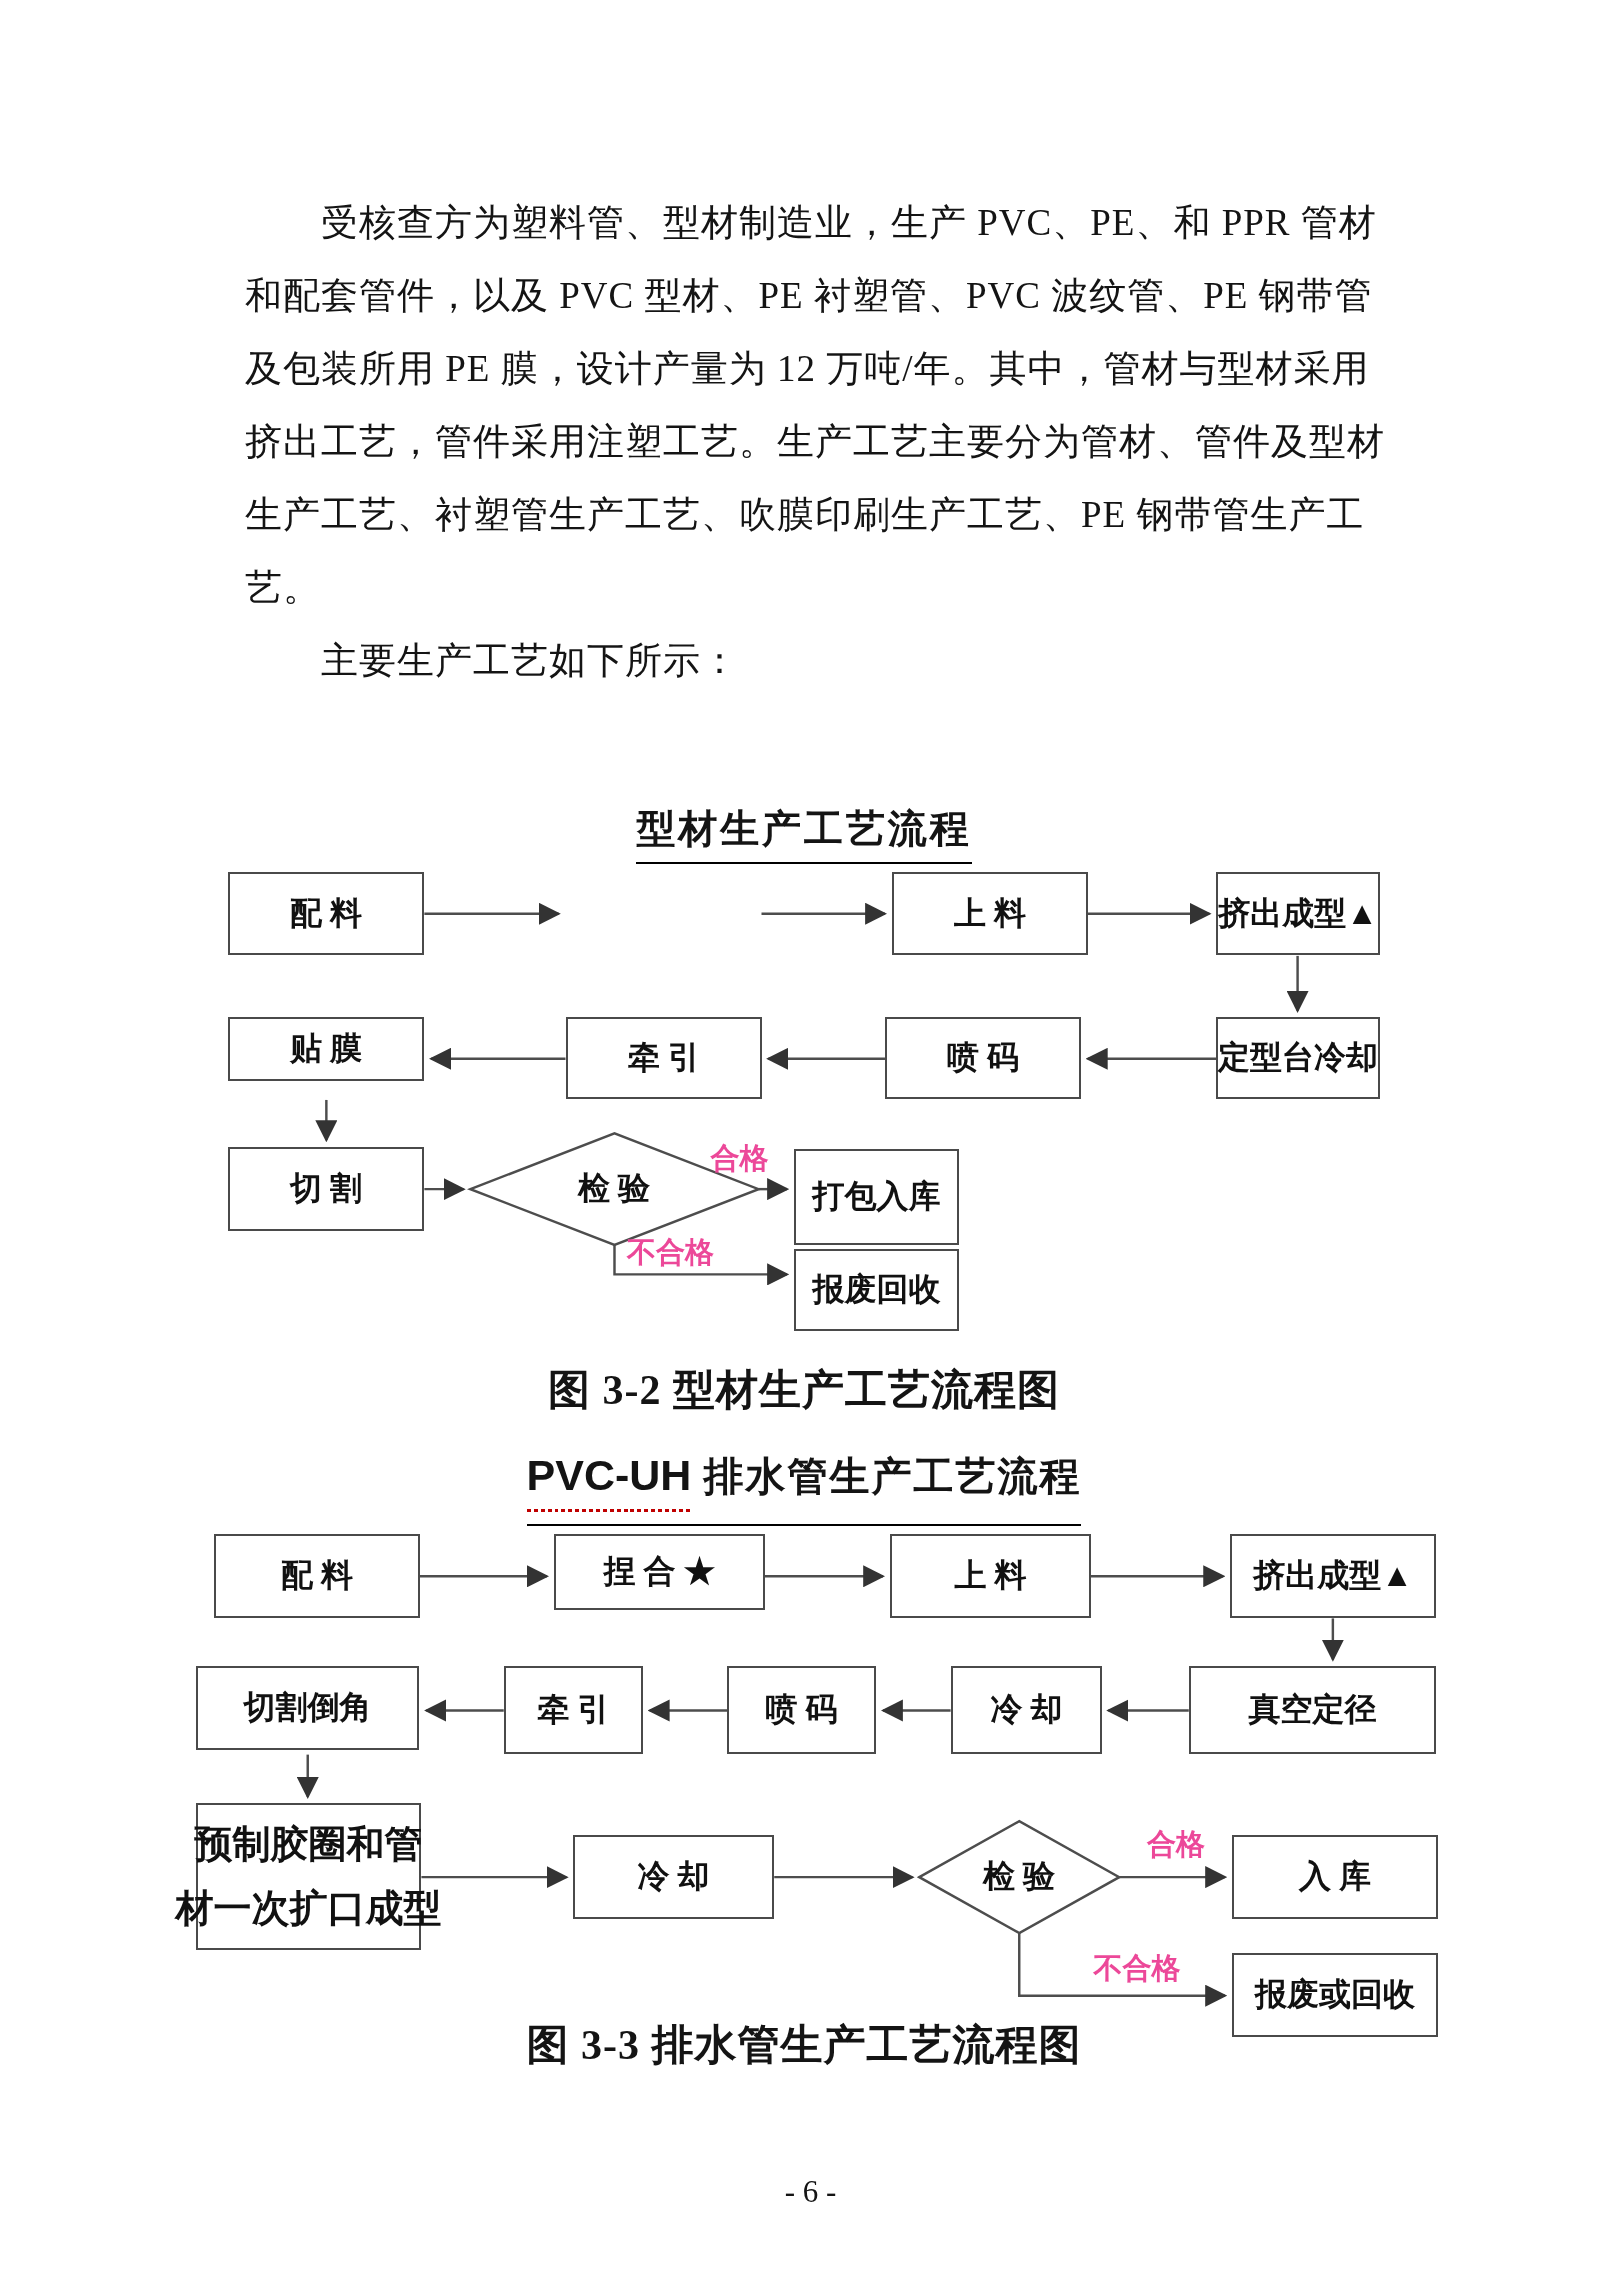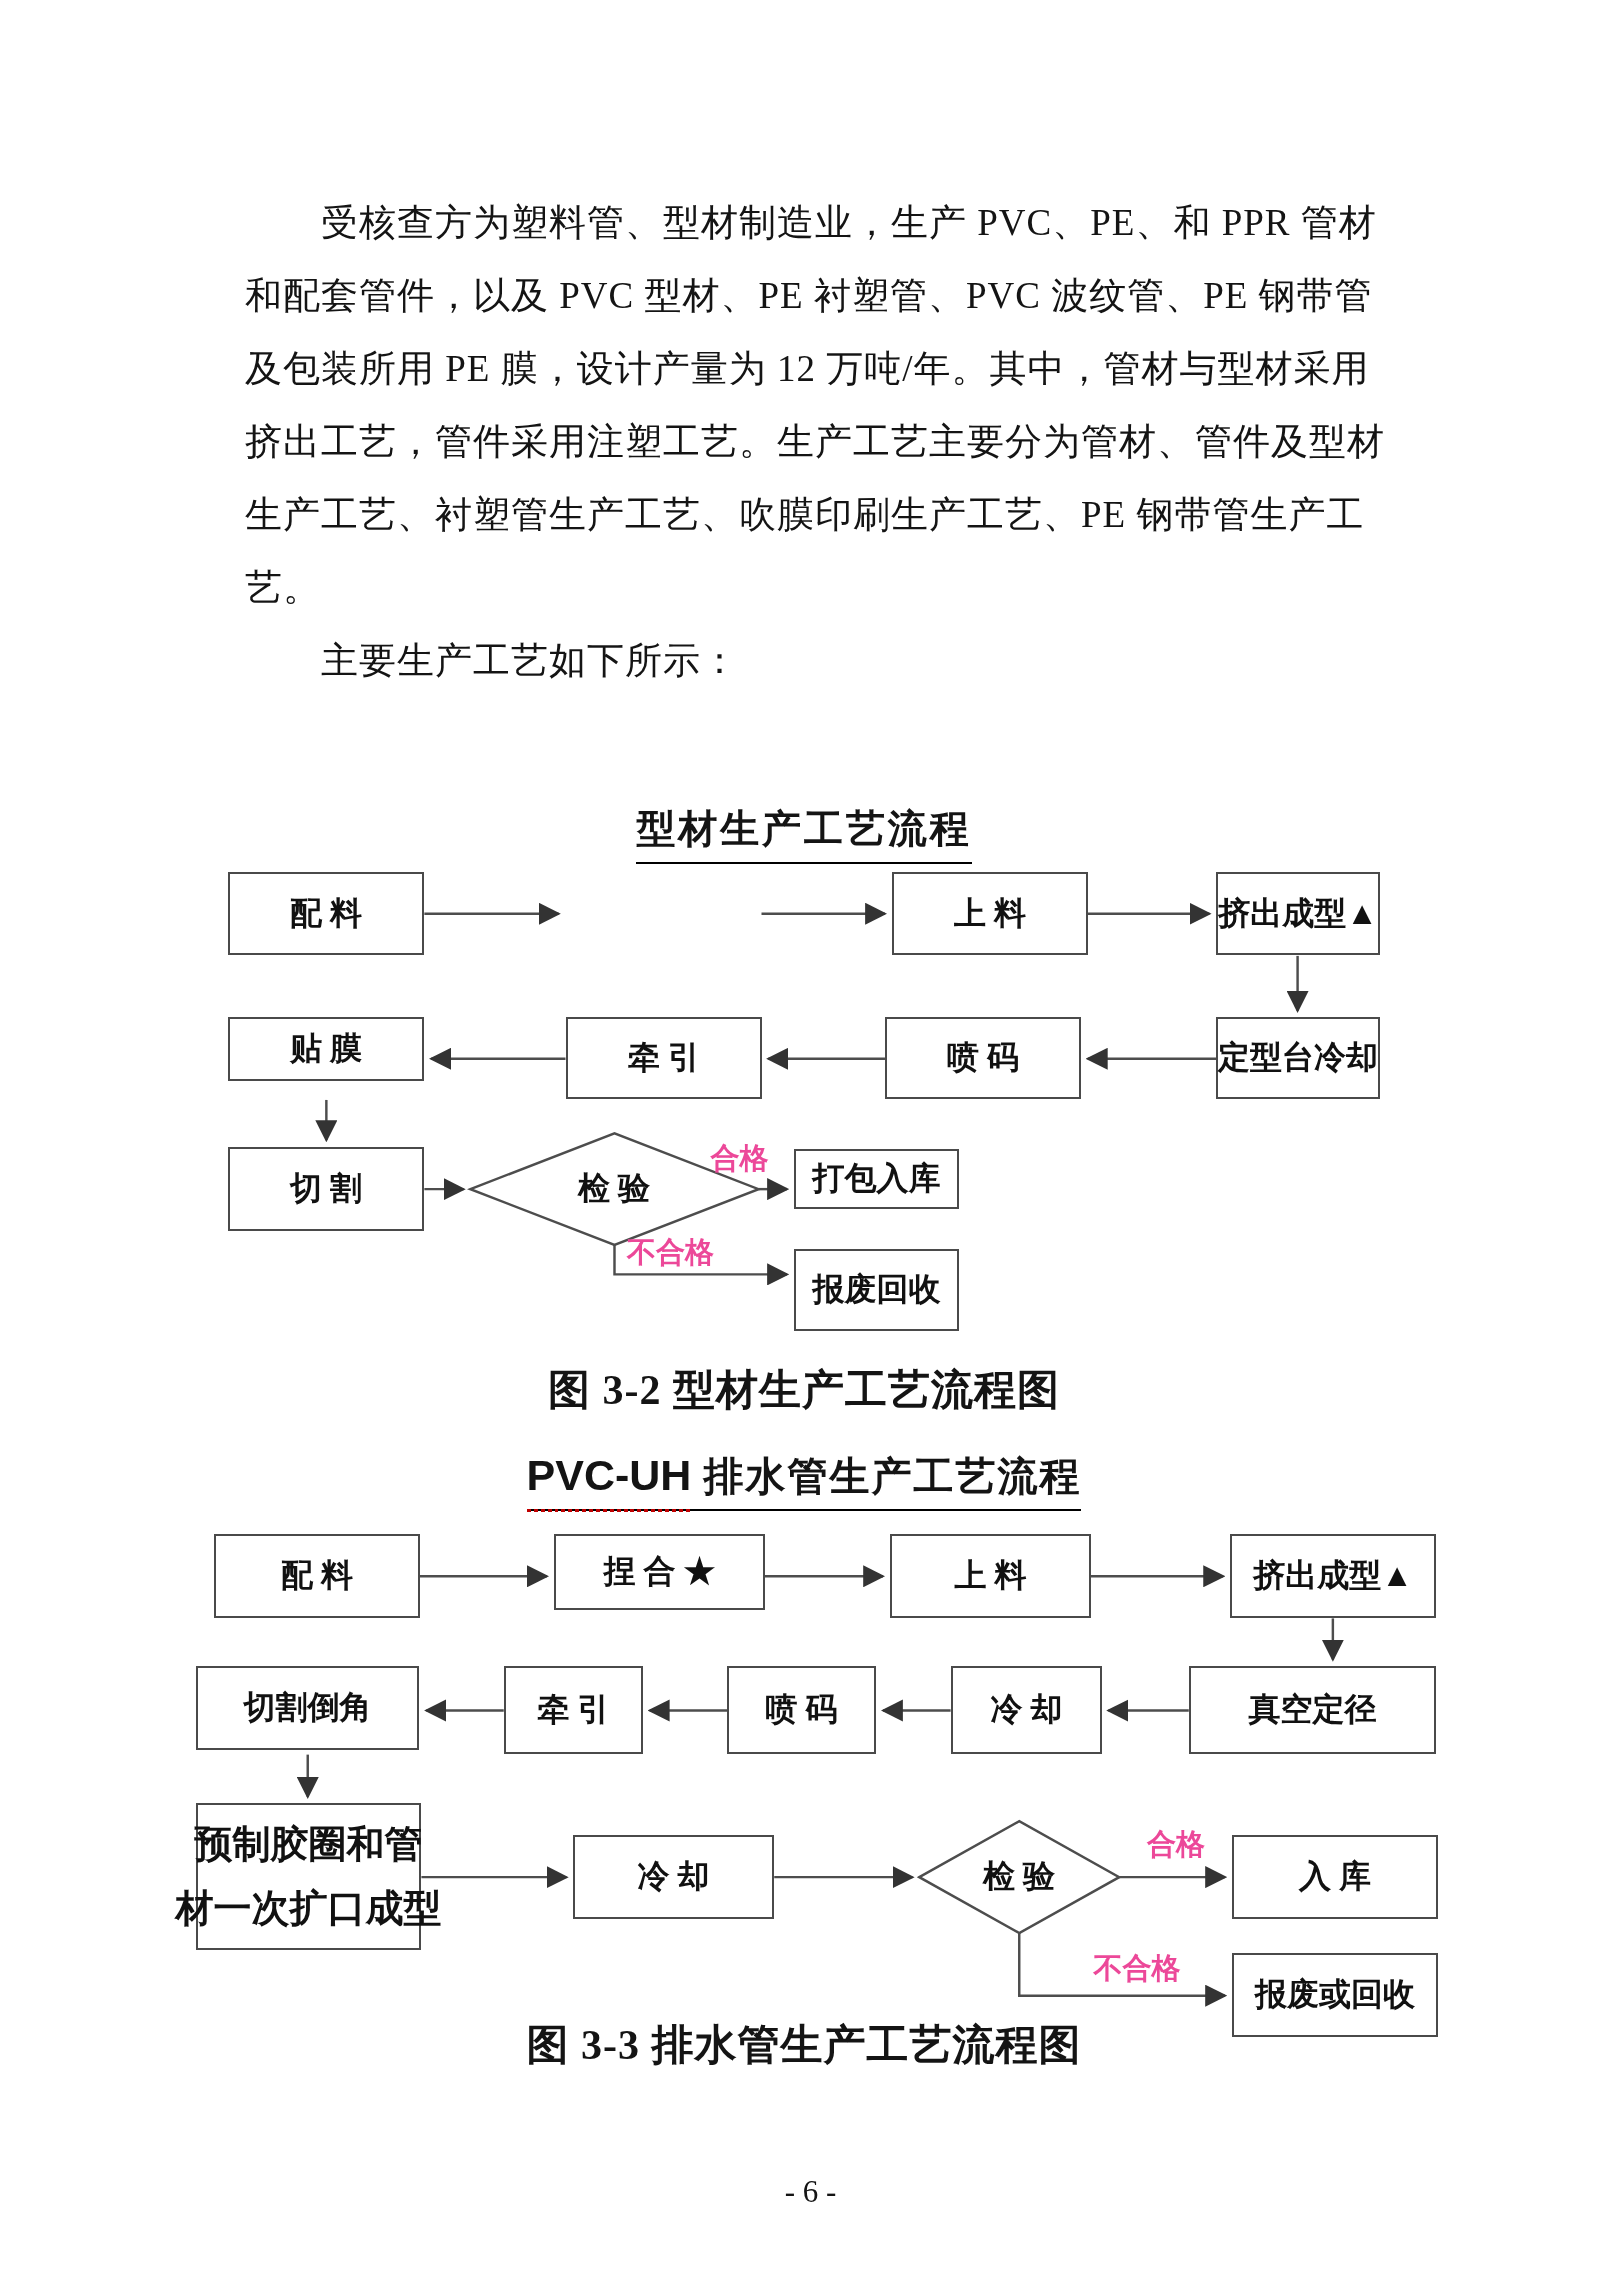--- a/index.html
+++ b/index.html
@@ -35,21 +35,21 @@
     position:absolute; left:228px; top:802px; width:1152px; text-align:center; z-index:3;
   }
   .chart-title1 span {
     display:inline-block; font-size:39px; font-weight:bold; letter-spacing:2.9px;
     border-bottom:2.9px solid #000; padding-bottom:5.9px;
   }
   .chart-title2 {
     position:absolute; left:228px; top:1449px; width:1152px; text-align:center; z-index:3;
   }
   .chart-title2 .wrap {
-    display:inline-block; border-bottom:2.9px solid #000; padding-bottom:5px;
+    display:inline-block; border-bottom:2.9px solid #000; padding-bottom:20px;
   }
   .t2-en {
     font-family:"Liberation Sans","DejaVu Sans",sans-serif; font-weight:bold; font-size:43px;
     position:relative; letter-spacing:0;
   }
   .t2-en::after {
     content:""; position:absolute; left:0; right:0; bottom:-12.7px; height:2.9px;
     background:repeating-linear-gradient(90deg,#c00000 0 3.9px, transparent 3.9px 6.9px);
   }
   .t2-zh { font-size:40px; font-weight:bold; letter-spacing:2px; }
@@ -140,21 +140,21 @@
   <div class="fbox" style="left:1216px;top:872px;width:164px;height:83px;">挤出成型▲</div>
 
   <div class="fbox" style="left:1216px;top:1017px;width:164px;height:82px;">定型台冷却</div>
   <div class="fbox" style="left:885px;top:1017px;width:196px;height:82px;">喷 码</div>
   <div class="fbox" style="left:566px;top:1017px;width:196px;height:82px;">牵 引</div>
   <div class="fbox" style="left:228px;top:1017px;width:196px;height:64px;">贴 膜</div>
 
   <div class="fbox" style="left:228px;top:1147px;width:196px;height:84px;">切 割</div>
   <div class="dtext" style="left:470px;top:1166px;width:288px;height:45px;">检 验</div>
   <div class="branch-label" style="left:676px;top:1139px;width:127px;">合格</div>
-  <div class="fbox" style="left:794px;top:1149px;width:165px;height:60px;">打包入库</div>
+  <div class="fbox" style="left:794px;top:1149px;width:165px;height:96px;">打包入库</div>
   <div class="branch-label" style="left:627px;top:1233px;width:167px;text-align:left;">不合格</div>
   <div class="fbox" style="left:794px;top:1249px;width:165px;height:82px;">报废回收</div>
 
   <div class="caption" style="top:1362px;">图 3-2 型材生产工艺流程图</div>
 
   <div class="chart-title2">
     <span class="wrap"><span class="t2-en">PVC-UH</span><span class="t2-zh"> 排水管生产工艺流程</span></span>
   </div>
 
   <div class="fbox" style="left:214px;top:1534px;width:206px;height:84px;">配 料</div>

